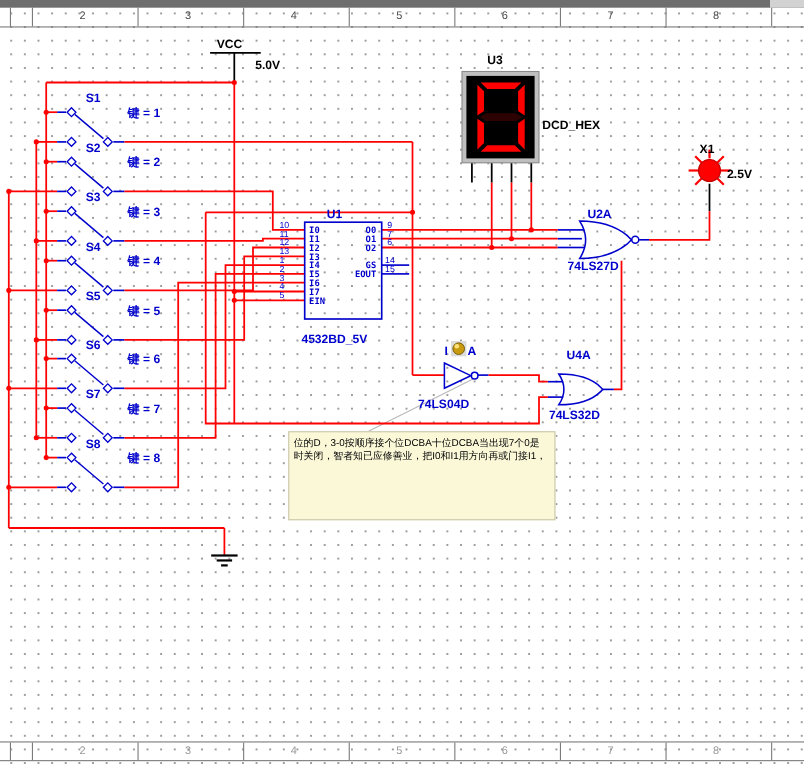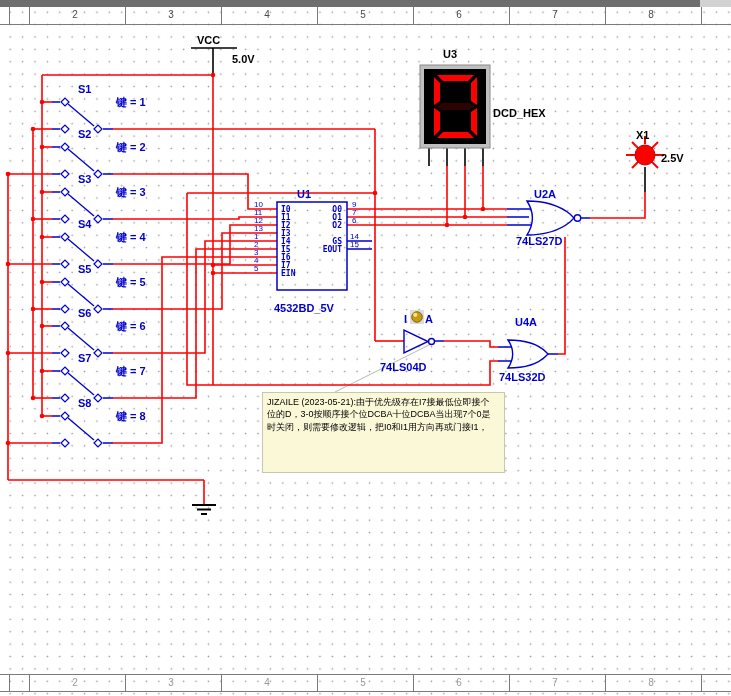--- a/index.html
+++ b/index.html
@@ -358,18 +358,17 @@
     </g>
 
     <g stroke="#000" stroke-width="2">
       <line x1="192" y1="505" x2="216" y2="505"></line>
       <line x1="197" y1="509.5" x2="211" y2="509.5"></line>
       <line x1="201" y1="514" x2="207" y2="514"></line>
     </g>
   </svg>
 
   <div class="note" id="note-box">
-      <div>JIZAILE (2023-05-21):由于优先级存在I7接最低位即接个</div>
       <div>位的D，3-0按顺序接个位DCBA十位DCBA当出现7个0是</div>
-      <div>时关闭，则需要修改逻辑，把I0和I1用方向再或门接I1，</div>
+      <div>时关闭，智者知已应修善业，把I0和I1用方向再或门接I1，</div>
     </div>
 
 </div>
 
 </body></html>

